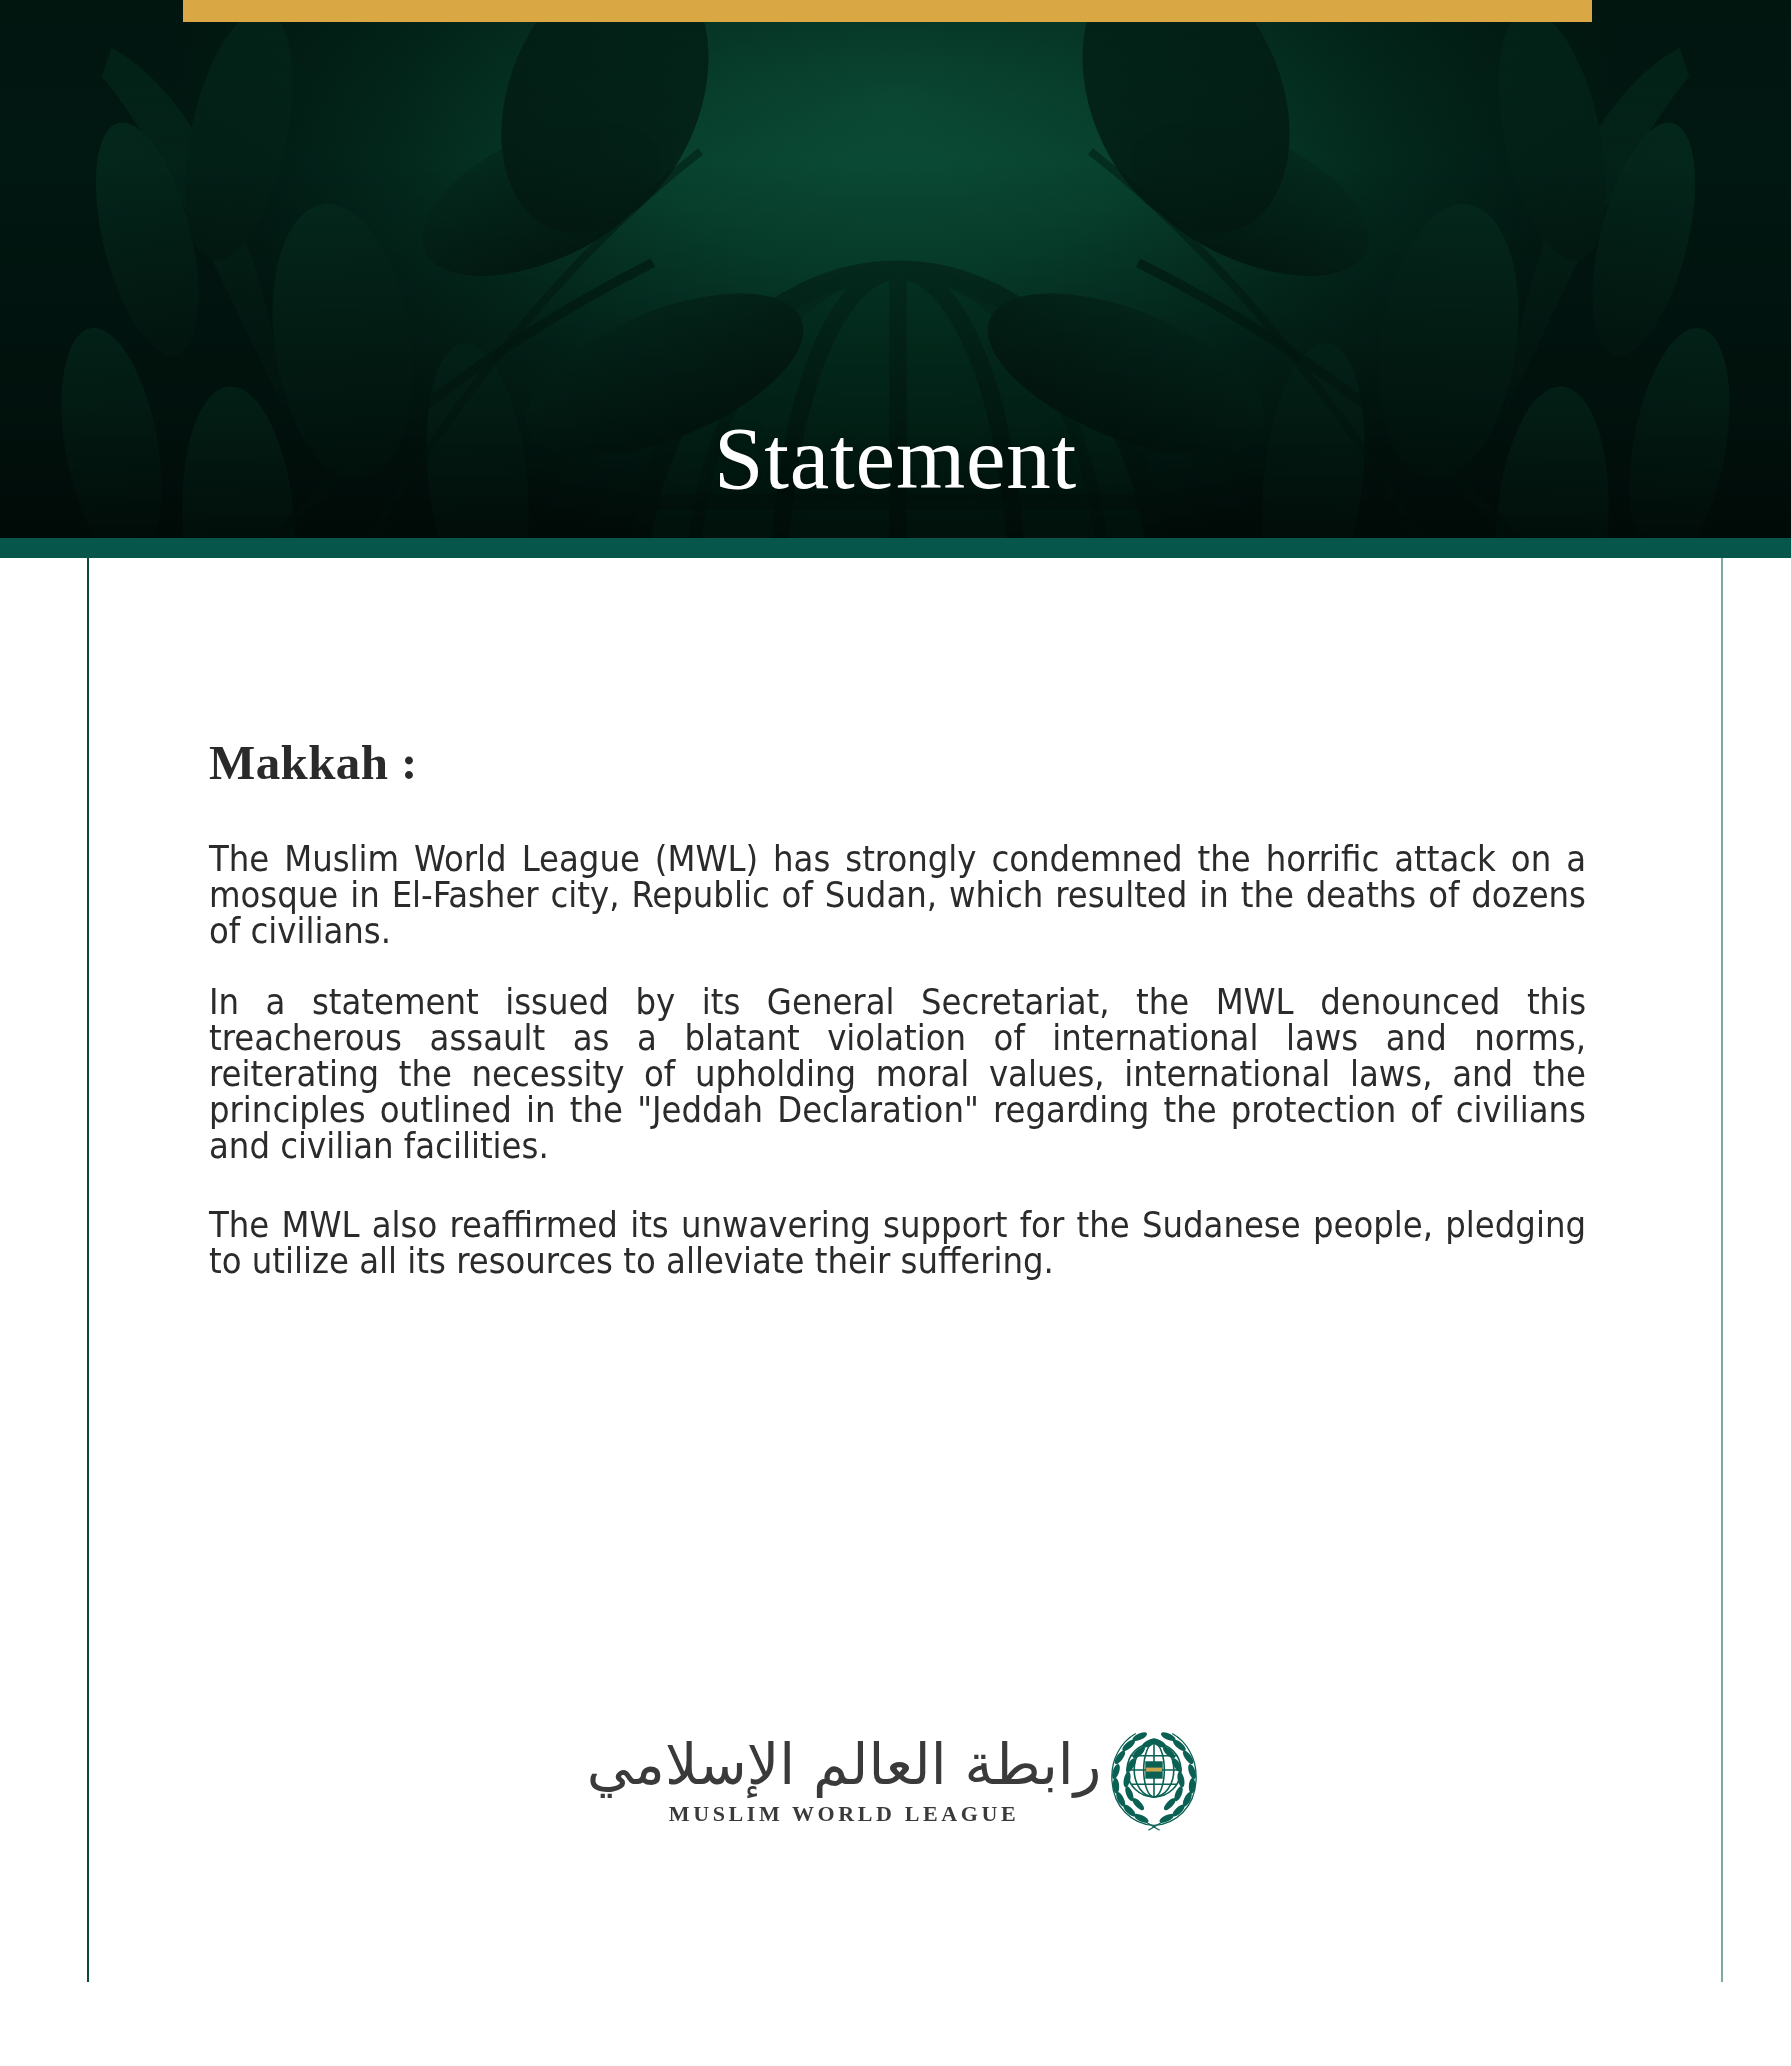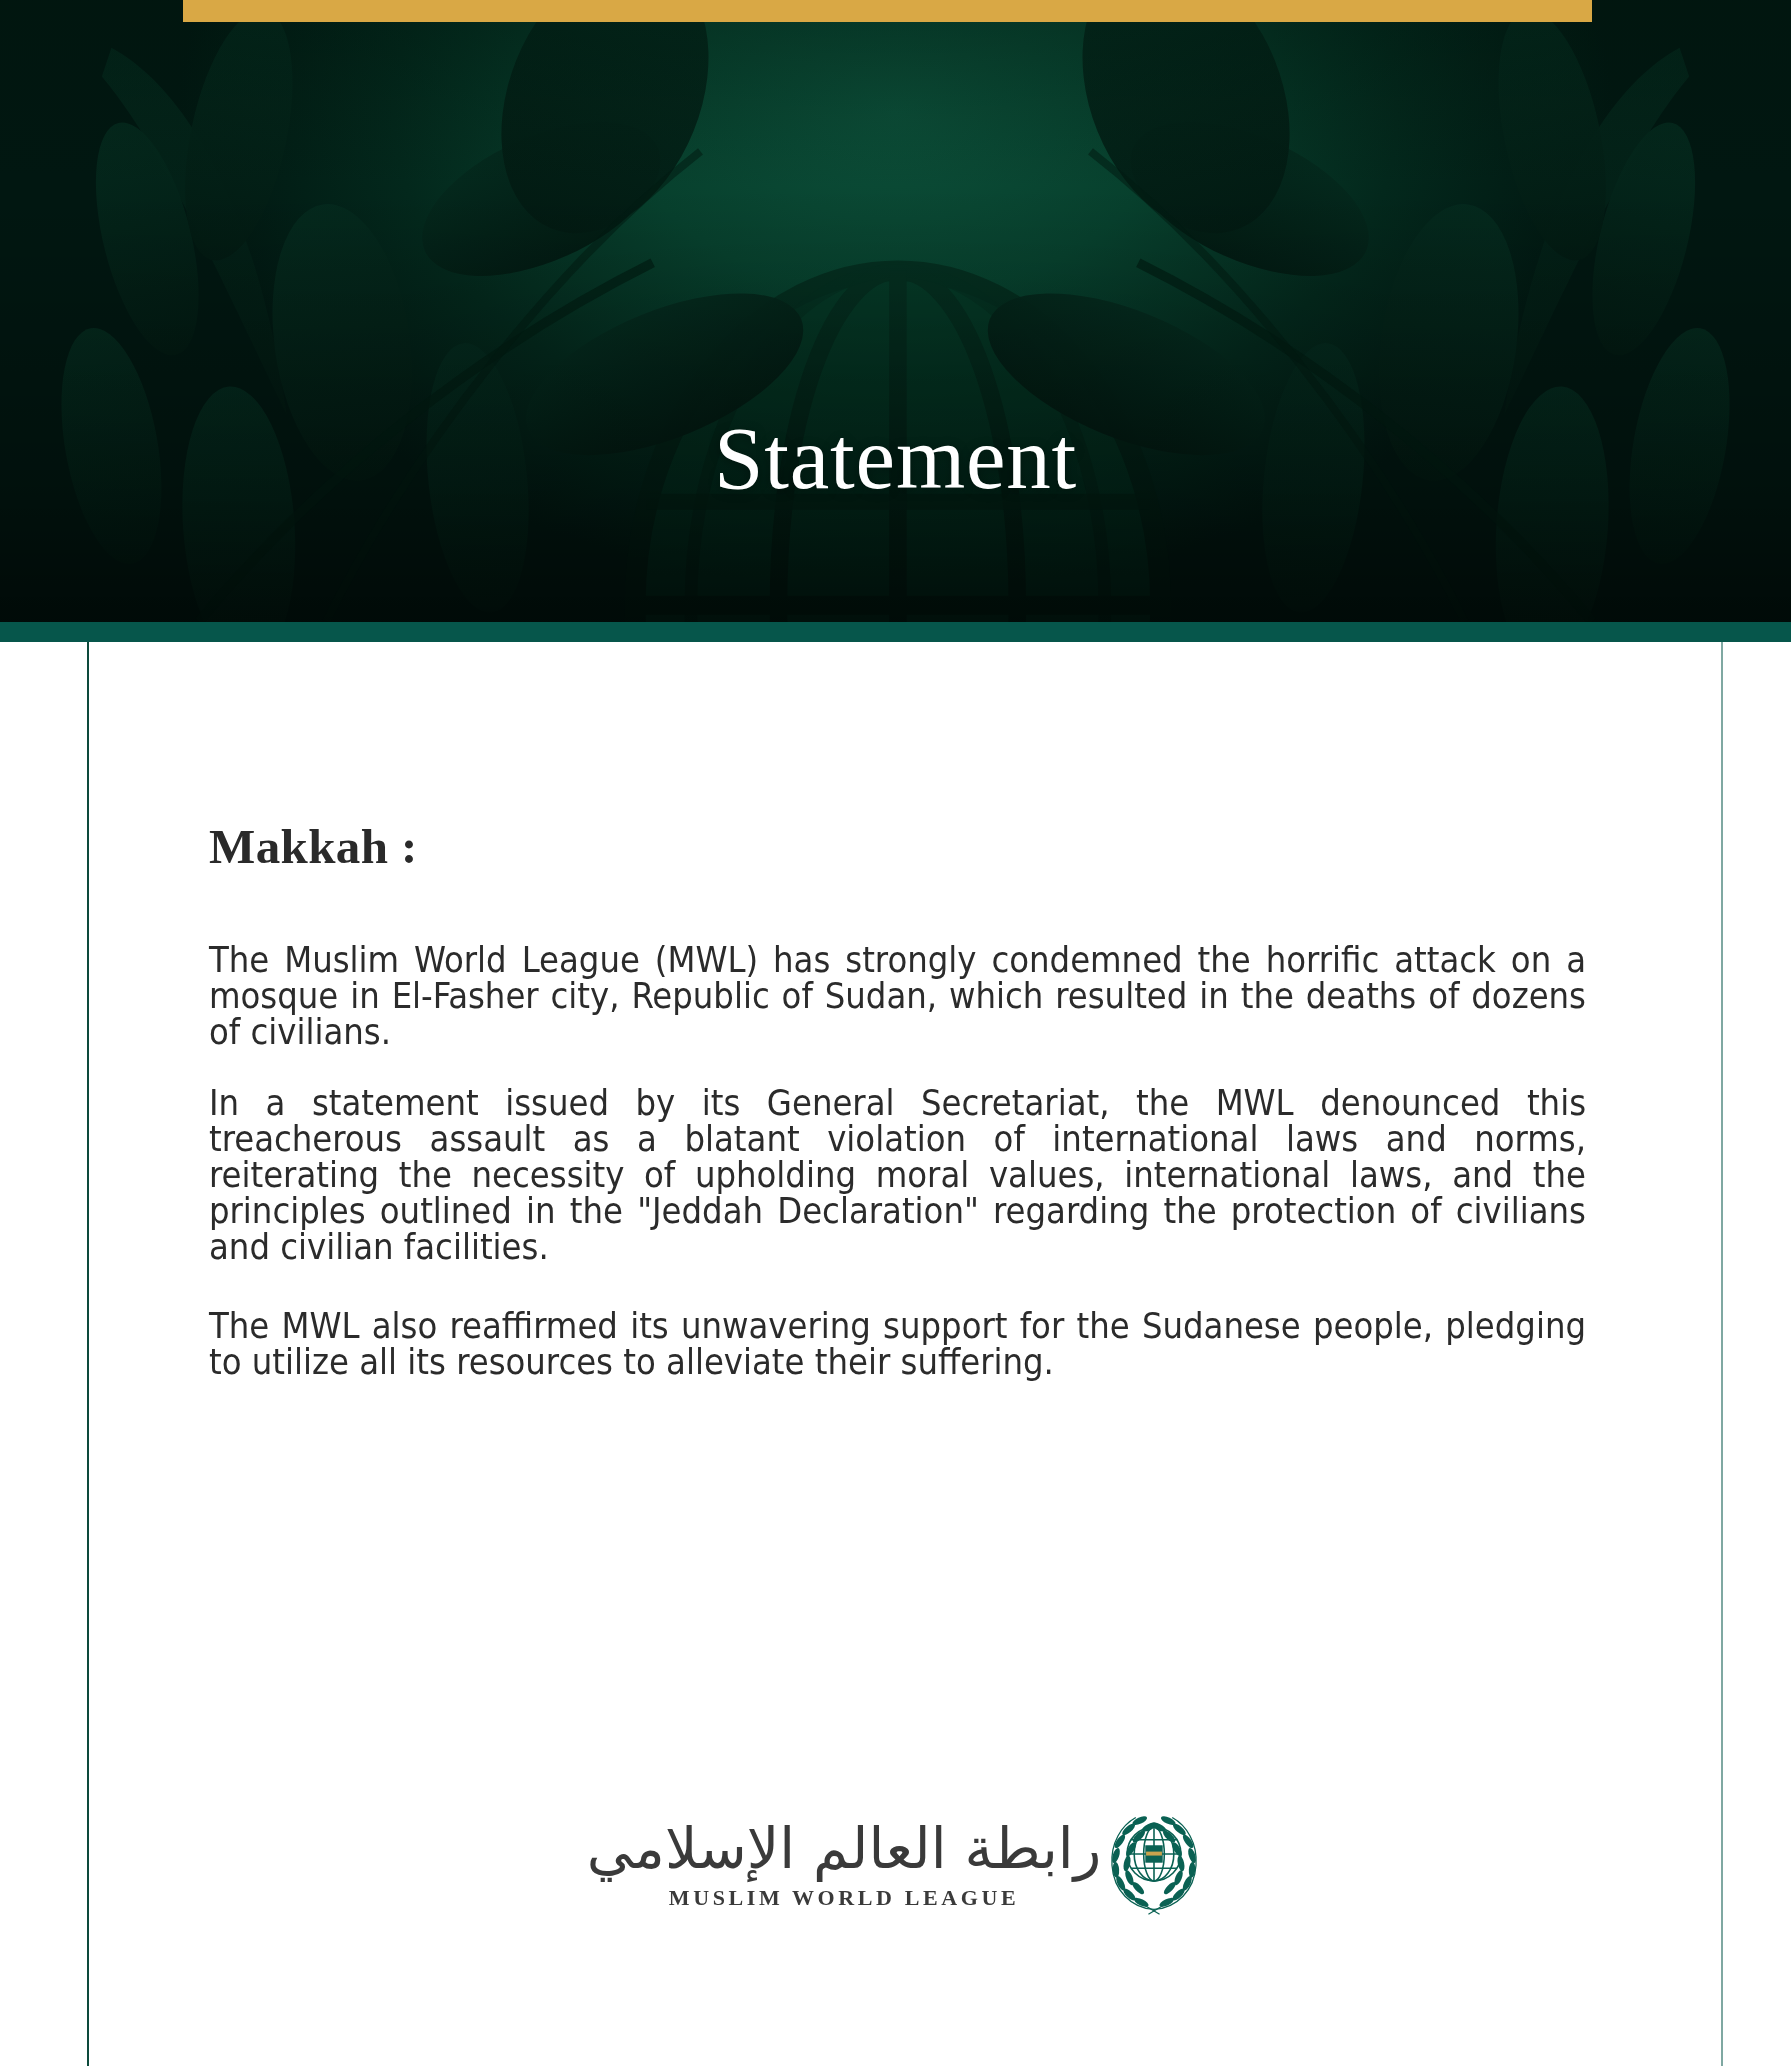--- a/index.html
+++ b/index.html
@@ -12,21 +12,21 @@
     height: 2066px;
     font-family: "Liberation Sans", sans-serif;
     overflow: hidden;
     position: relative;
   }
 
   
   .header {
     position: relative;
     width: 1791px;
-    height: 622px;
+    height: 538px;
     overflow: hidden;
     background: radial-gradient(ellipse 717px 478px at 50% 18%, #0c4f39 0%, #07402d 38%, #03281c 70%, #011711 100%);
   }
   .header-gradient-overlay {
     position: absolute;
     inset: 0;
     background: linear-gradient(to bottom, rgba(0,20,12,0.35) 0%, rgba(0,0,0,0) 30%, rgba(0,0,0,0.28) 78%, rgba(0,0,0,0.55) 100%);
     pointer-events: none;
   }
   .gold-bar {
@@ -117,21 +117,21 @@
   .para {
     font-family: "DejaVu Sans", sans-serif;
     font-size: 36px;
     line-height: 1.0;
     color: #2b2b2b;
     text-align: justify;
     text-justify: inter-word;
     margin: 0;
     font-stretch: condensed;
   }
-  .para.p1 { margin-top: 68px; }
+  .para.p1 { margin-top: 51px; }
   .para.p2 { margin-top: 35px; }
   .para.p3 { margin-top: 43px; }
 
   
   .logo-block {
     position: absolute;
     left: 0;
     top: 1166px;
     width: 1791px;
     display: flex;

